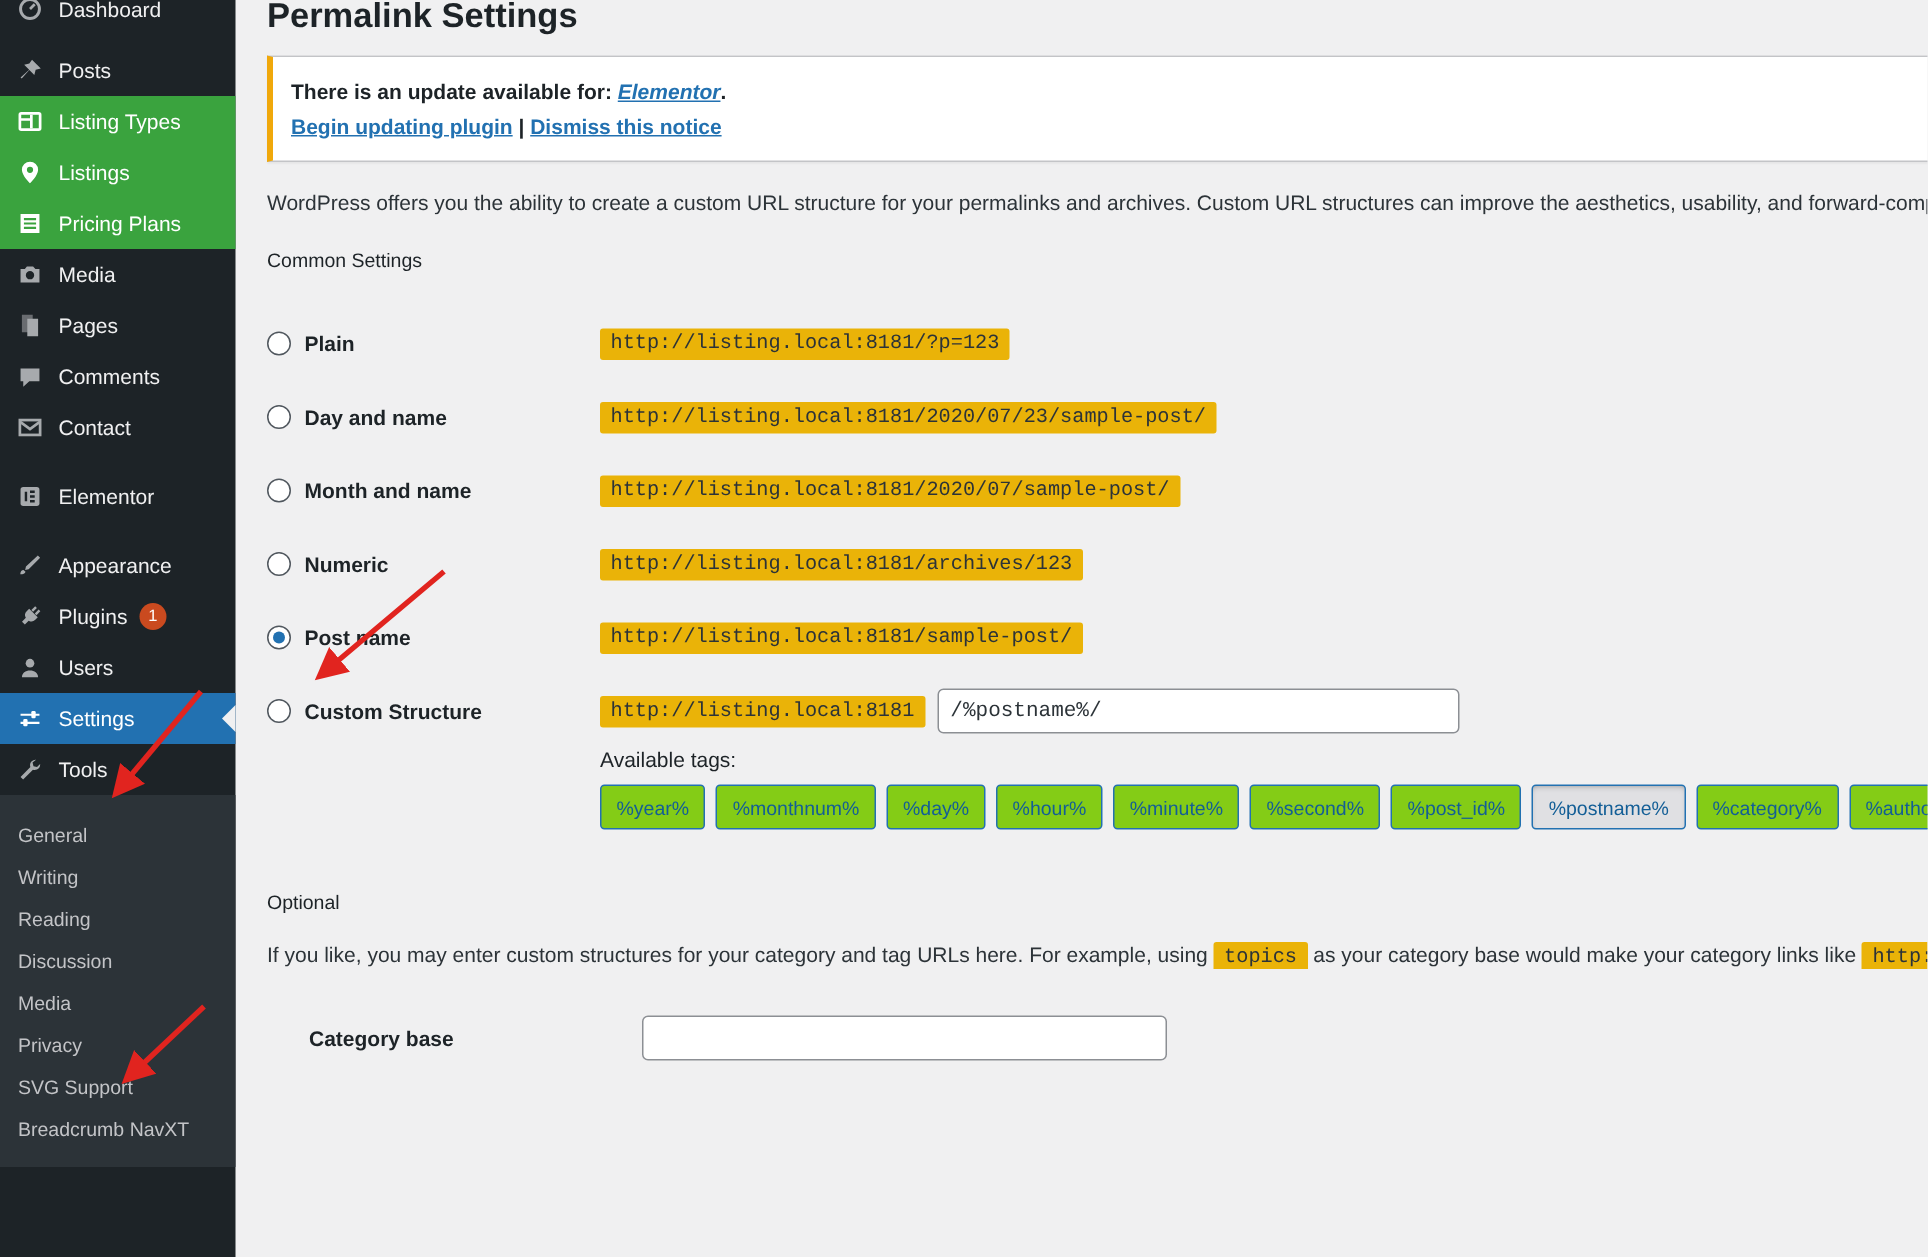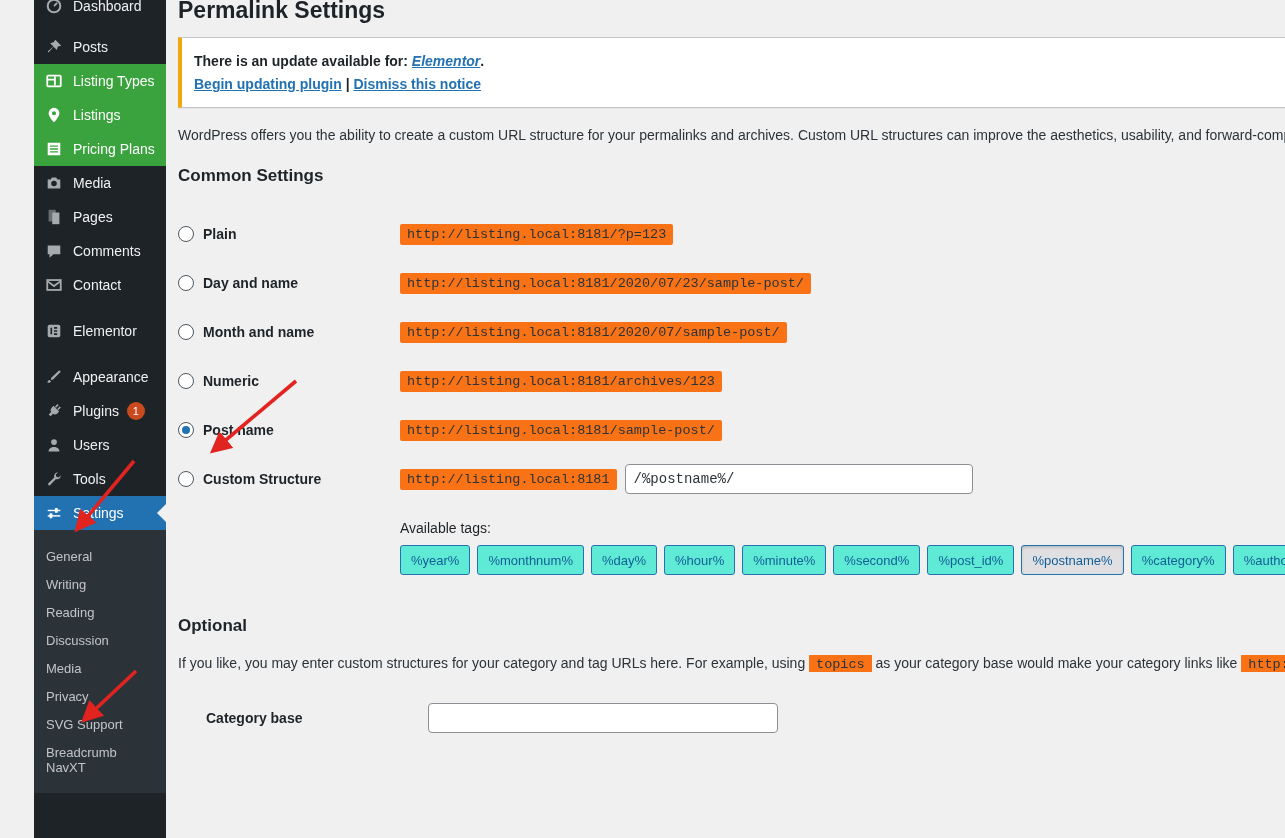--- a/index.html
+++ b/index.html
@@ -2,21 +2,21 @@
 <html><head>
 <meta charset="utf-8">
 <style>
   * { box-sizing: border-box; margin: 0; padding: 0; }
   html,body { width:1285px; height:838px; overflow:hidden; }
   body {
     font-family: "Liberation Sans", sans-serif;
     background:#f0f0f1; color:#1d2327; position:relative; font-size:14px;
   }
   
-  #sidebar { position:absolute; left:0; top:0; bottom:0; width:132px; background:#1d2327; z-index:2;margin-left:34px; }
+  #sidebar { position:absolute; left:0; top:0; bottom:0; width:157px; background:#1d2327; z-index:2; }
   .mi { display:flex; align-items:center; height:34px; padding:0 8px 0 10px;
         color:#f0f0f1; cursor:pointer; position:relative; }
   .mi .ico { width:20px; height:20px; margin-right:9px; color:#a7aaad; flex:0 0 20px; display:flex; align-items:center; justify-content:center; }
   .mi .lbl { font-size:14px; }
   .mi.first { height:24px; margin-top:-6px; }
   .mi.green { background:#3aa33e; color:#fff; }
   .mi.green .ico { color:#fff; }
   .mi.active { background:#2271b1; color:#fff; font-weight:400; }
   .mi.active .ico { color:#fff; }
   .mi.active::after { content:""; position:absolute; right:0; top:50%; margin-top:-9px;
@@ -30,38 +30,38 @@
   
   #content { position:absolute; left:157px; top:0; right:0; bottom:0; padding:0 0 0 21px; overflow:hidden; }
   h1 { font-size:23px; font-weight:600; margin-top:-3px; color:#1d2327; }
   .notice { background:#fff; border:1px solid #c3c4c7; border-left:4px solid #f0a80b;
         margin-top:13px; margin-right:-2px; padding:8px 12px; box-shadow:0 1px 1px rgba(0,0,0,.04); }
   .notice p { margin:7px 0; font-weight:bold; font-size:14px; }
   .notice a { color:#2271b1; text-decoration:underline; cursor:pointer; }
   .notice .plugin-link { font-style:italic; }
   .clip { white-space:nowrap; overflow:hidden; }
   .intro { margin-top:19px; font-size:14px; color:#2c3338; }
-  h2 { font-size:17px; font-weight:700; margin-top:23px; color:#1d2327; }
+  h2 { font-size:13px; font-weight:400; margin-top:23px; color:#1d2327; }
   code, .code {
     font-family:"Liberation Mono", monospace; font-size:13.5px;
-    background:#f97316; padding:3px 7px; color:#2c3338; border-radius:2px;
+    background:#eab308; padding:3px 7px; color:#2c3338; border-radius:2px;
   }
   .opt-row { display:flex; align-items:center; margin-top:19px; height:30px; }
   .opt-label { width:222px; display:flex; align-items:center; font-weight:600; font-size:14px; cursor:pointer; }
   .radio { width:16px; height:16px; border:1px solid #50575e; border-radius:50%; background:#fff;
         margin-right:9px; flex:0 0 16px; position:relative; cursor:pointer; }
   .radio.checked::after { content:""; position:absolute; left:3px; top:3px; width:8px; height:8px;
         border-radius:50%; background:#2271b1; }
   input[type="text"] { border:1px solid #8c8f94; border-radius:4px; background:#fff;
         height:30px; padding:0 8px; font-size:14px; color:#2c3338; }
   .struct-input { width:348px; height:28px; margin-left:8px; font-family:"Liberation Mono", monospace; font-size:13.5px; }
-  .tags-label { margin-left:222px; margin-top:26px; font-size:14px; }
+  .tags-label { margin-left:222px; margin-top:9px; font-size:14px; }
   .tags-row { margin-left:222px; margin-top:9px; display:flex; }
   .tagbtn { font-family:"Liberation Sans", sans-serif; font-size:13px; color:#135e96;
-        background:#5eead4; border:1px solid #2271b1; border-radius:3px; padding:0 10px; height:30px;
+        background:#84cc16; border:1px solid #2271b1; border-radius:3px; padding:0 10px; height:30px;
         margin-right:7px; cursor:pointer; }
   .tagbtn.active { background:#e0e0e3; box-shadow:inset 0 2px 5px -3px rgba(0,0,0,.5); }
   .optional-p { margin-top:19px; font-size:14px; color:#2c3338; }
   .field-row { display:flex; align-items:center; margin-top:29px; height:30px;margin-left:28px; }
   .field-row .opt-label { cursor:default; }
   .field-input { width:350px; }
   .cat-row { margin-top:31px; }
   
   #arrows { position:absolute; left:0; top:0; width:1285px; height:838px; z-index:5; pointer-events:none; }
 </style>
@@ -177,38 +177,38 @@
   </div>
   <div class="mi">
     <span class="ico">
         <svg width="18" height="18" viewBox="0 0 20 20">
           <circle cx="10" cy="6.8" r="3.2" fill="currentColor"></circle>
           <path fill="currentColor" d="M4 17.2c0-3.1 2.7-5 6-5s6 1.9 6 5z"></path>
         </svg>
       </span>
     <span class="lbl">Users</span>
   </div>
-  <div class="mi">
-    <span class="ico">
-        <svg width="18" height="18" viewBox="0 0 20 20">
-          <path fill="currentColor" d="M14.5 2.8a4 4 0 0 0-4.2 5.4L3 15.5 4.9 17.4l7.3-7.3a4 4 0 0 0 5.3-4.2l-2.3 2.3-2.6-.7-.7-2.6z"></path>
-        </svg>
-      </span>
-    <span class="lbl">Tools</span>
-  </div>
   <div class="mi active">
     <span class="ico">
         <svg width="18" height="18" viewBox="0 0 20 20">
           <path fill="currentColor" d="M3 6.4h14v1.6H3z"></path>
           <rect x="11" y="4.4" width="3.2" height="5.4" rx="1" fill="currentColor"></rect>
           <path fill="currentColor" d="M3 12.4h14V14H3z"></path>
           <rect x="5" y="10.4" width="3.2" height="5.4" rx="1" fill="currentColor"></rect>
         </svg>
       </span>
     <span class="lbl">Settings</span>
+  </div>
+  <div class="mi">
+    <span class="ico">
+        <svg width="18" height="18" viewBox="0 0 20 20">
+          <path fill="currentColor" d="M14.5 2.8a4 4 0 0 0-4.2 5.4L3 15.5 4.9 17.4l7.3-7.3a4 4 0 0 0 5.3-4.2l-2.3 2.3-2.6-.7-.7-2.6z"></path>
+        </svg>
+      </span>
+    <span class="lbl">Tools</span>
   </div>
 
   <div id="submenu">
     <a class="smi">General</a>
     <a class="smi">Writing</a>
     <a class="smi">Reading</a>
     <a class="smi">Discussion</a>
     <a class="smi">Media</a>
     <a class="smi">Privacy</a>
     <a class="smi">SVG Support</a>

